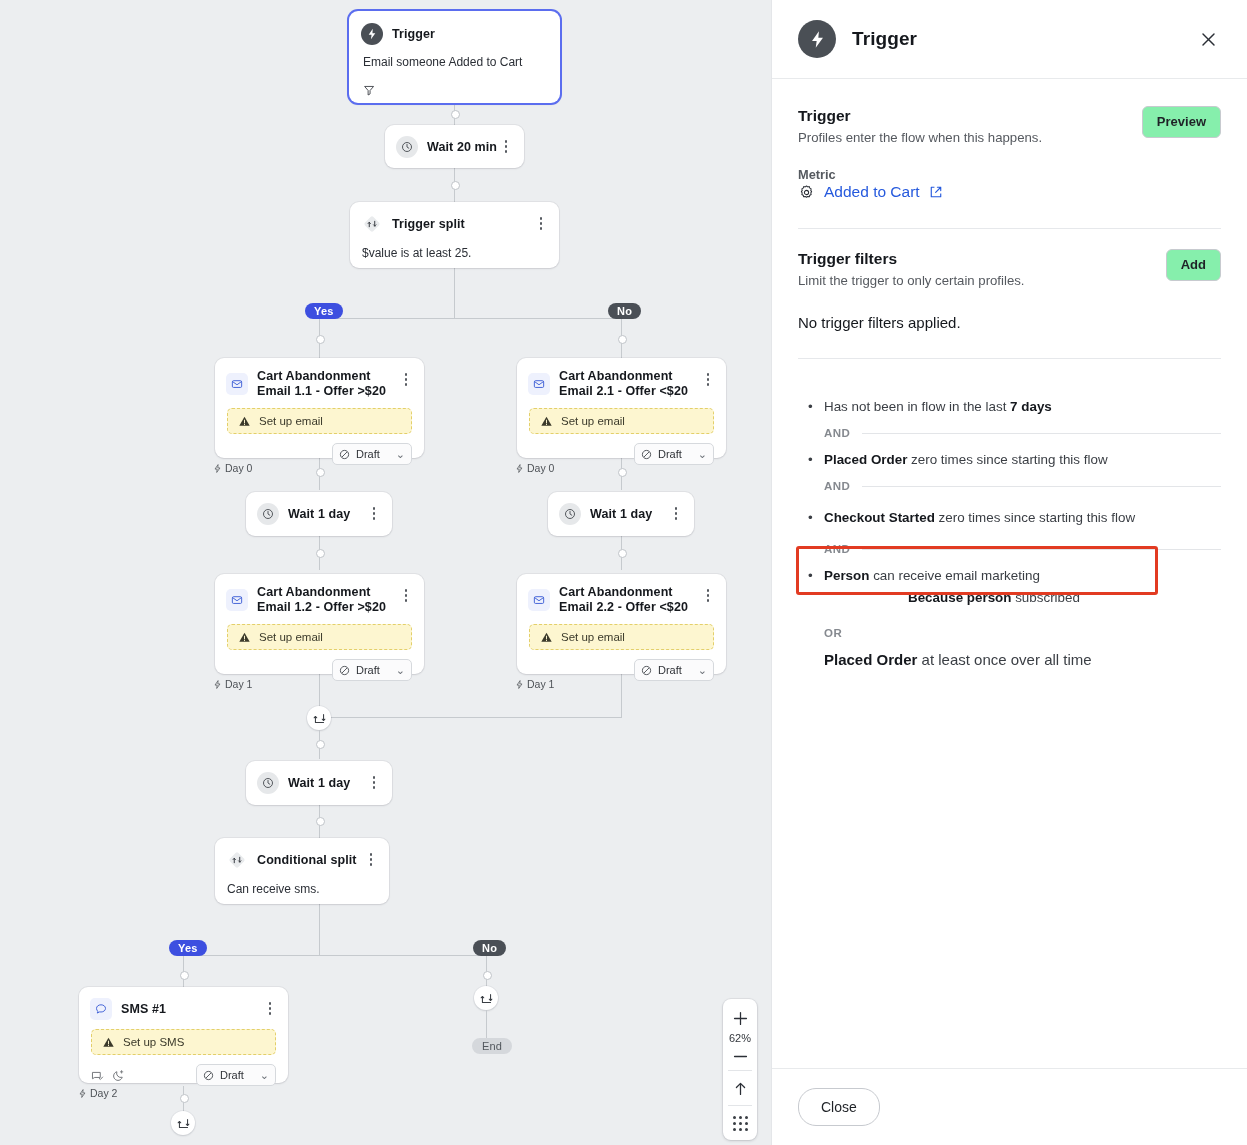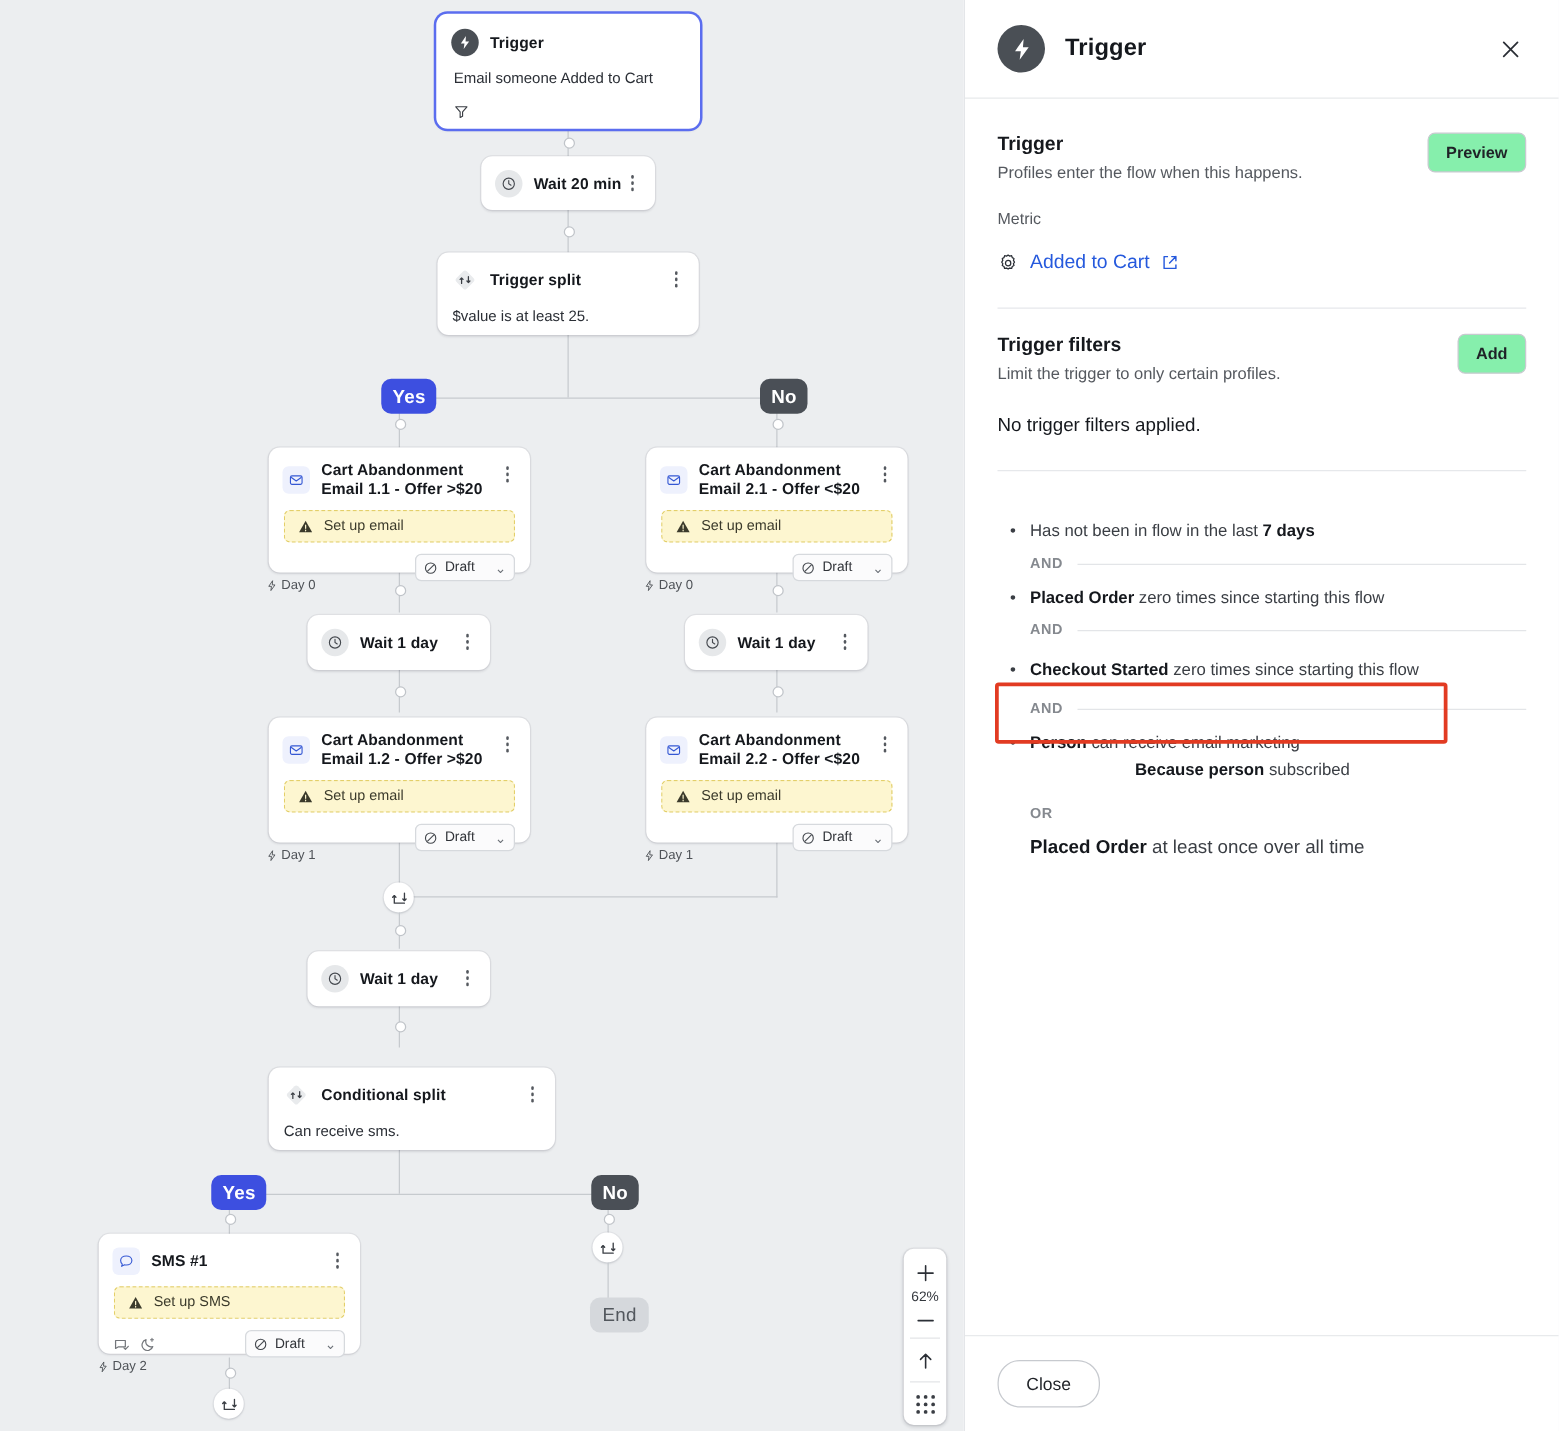--- a/index.html
+++ b/index.html
@@ -51,22 +51,22 @@
   }
   .draft .chev{margin-left:10px;color:#6a6f76;}
   .daytag{position:absolute;font-size:10.5px;color:#4e5257;display:flex;align-items:center;gap:3px;}
 
   
   .ln{position:absolute;background:#c6cace;}
   .lnv{width:1px;}
   .lnh{height:1px;}
   .dot{position:absolute;width:7px;height:7px;border-radius:50%;background:#fff;border:1px solid #c0c4c9;}
   .pill{
-    position:absolute;height:28px;border-radius:8px;display:flex;align-items:center;justify-content:center;
-    font-size:15px;font-weight:700;color:#fff;padding:0 9px;letter-spacing:.2px;
+    position:absolute;height:16px;border-radius:8px;display:flex;align-items:center;justify-content:center;
+    font-size:11px;font-weight:700;color:#fff;padding:0 9px;letter-spacing:.2px;
   }
   .pill.yes{background:#3d4fe0;}
   .pill.no{background:#4a4f56;}
   .pill.end{background:#d5d8dc;color:#52575d;font-weight:400;padding:0 10px;}
   .merge{
     position:absolute;width:24px;height:24px;border-radius:50%;background:#fff;
     box-shadow:0 1px 2px rgba(16,24,40,.13),0 0 0 1px rgba(16,24,40,.04);
     display:flex;align-items:center;justify-content:center;
   }
 
@@ -100,22 +100,22 @@
   .panel-body{flex:1;overflow:hidden;padding:0 26px;}
   .sec{padding:27px 0 0 0;}
   .sec-row{display:flex;align-items:flex-start;}
   .sec-h{font-size:15.5px;font-weight:700;color:#15181d;line-height:20px;}
   .sec-d{font-size:13.2px;color:#55595f;margin-top:3px;line-height:18px;}
   .btn{
     margin-left:auto;border:1px solid #c7cacf;border-radius:6px;background:#86efac;
     font-size:13px;font-weight:700;color:#1f2227;padding:8px 14px;cursor:pointer;
     font-family:"Liberation Sans",sans-serif;line-height:14px;
   }
-  .lbl{font-size:12.8px;color:#55595f;margin-top:20px;}
-  .metric{display:flex;align-items:center;gap:9px;margin-top:19px;}
+  .lbl{font-size:12.8px;color:#55595f;margin-top:20px;font-weight:bold;}
+  .metric{display:flex;align-items:center;gap:9px;margin-top:1px;}
   .metric a{font-size:15.5px;color:#2559dd;text-decoration:none;cursor:pointer;}
   .hr{height:1px;background:#e6e8eb;margin-top:27px;}
   .note{font-size:15px;color:#15181d;margin-top:24px;}
   .flist{margin:18px 0 0 0;padding:0;list-style:none;}
   .fitem{display:flex;font-size:13.4px;color:#3a3e44;line-height:19px;padding-left:10px;}
   .fitem .bul{flex:0 0 16px;color:#3a3e44;}
   .fitem b{font-weight:700;color:#15181d;}
   .conj{display:flex;align-items:center;gap:12px;margin:11px 0 11px 0;padding-left:26px;}
   .conj span{font-size:11.5px;color:#85898f;letter-spacing:.5px;font-weight:700;}
   .conj .rule{flex:1;height:1px;background:#e3e5e8;}
@@ -464,21 +464,21 @@
         </span>
         <span class="node-title">Wait 1 day</span>
         <span class="kebab">
             <i></i>
             <i></i>
             <i></i>
           </span>
       </div>
     </div>
 
-    <div class="node" style="left:215px;top:838px;width:229px;height:66px;margin-top:16px;">
+    <div class="node" style="left:215px;top:838px;width:174px;height:66px;">
       <div class="node-head" style="padding:11px 10px 0 11px;">
         <span class="node-ico ico-diamond">
           <svg width="20" height="20" viewBox="0 0 22 22">
             <rect x="4.5" y="4.5" width="13" height="13" rx="2.2" transform="rotate(45 11 11)" fill="#e9ebed"></rect>
             <path d="M8 14V9.2M8 9.2l-1.3 1.3M8 9.2l1.3 1.3M14 8v5.2M14 13.2l-1.3-1.3M14 13.2l1.3-1.3" fill="none" stroke="#3a3e44" stroke-width="1.1" stroke-linecap="round"></path>
           </svg>
         </span>
         <span class="node-title">Conditional split</span>
         <span class="kebab">
             <i></i>

